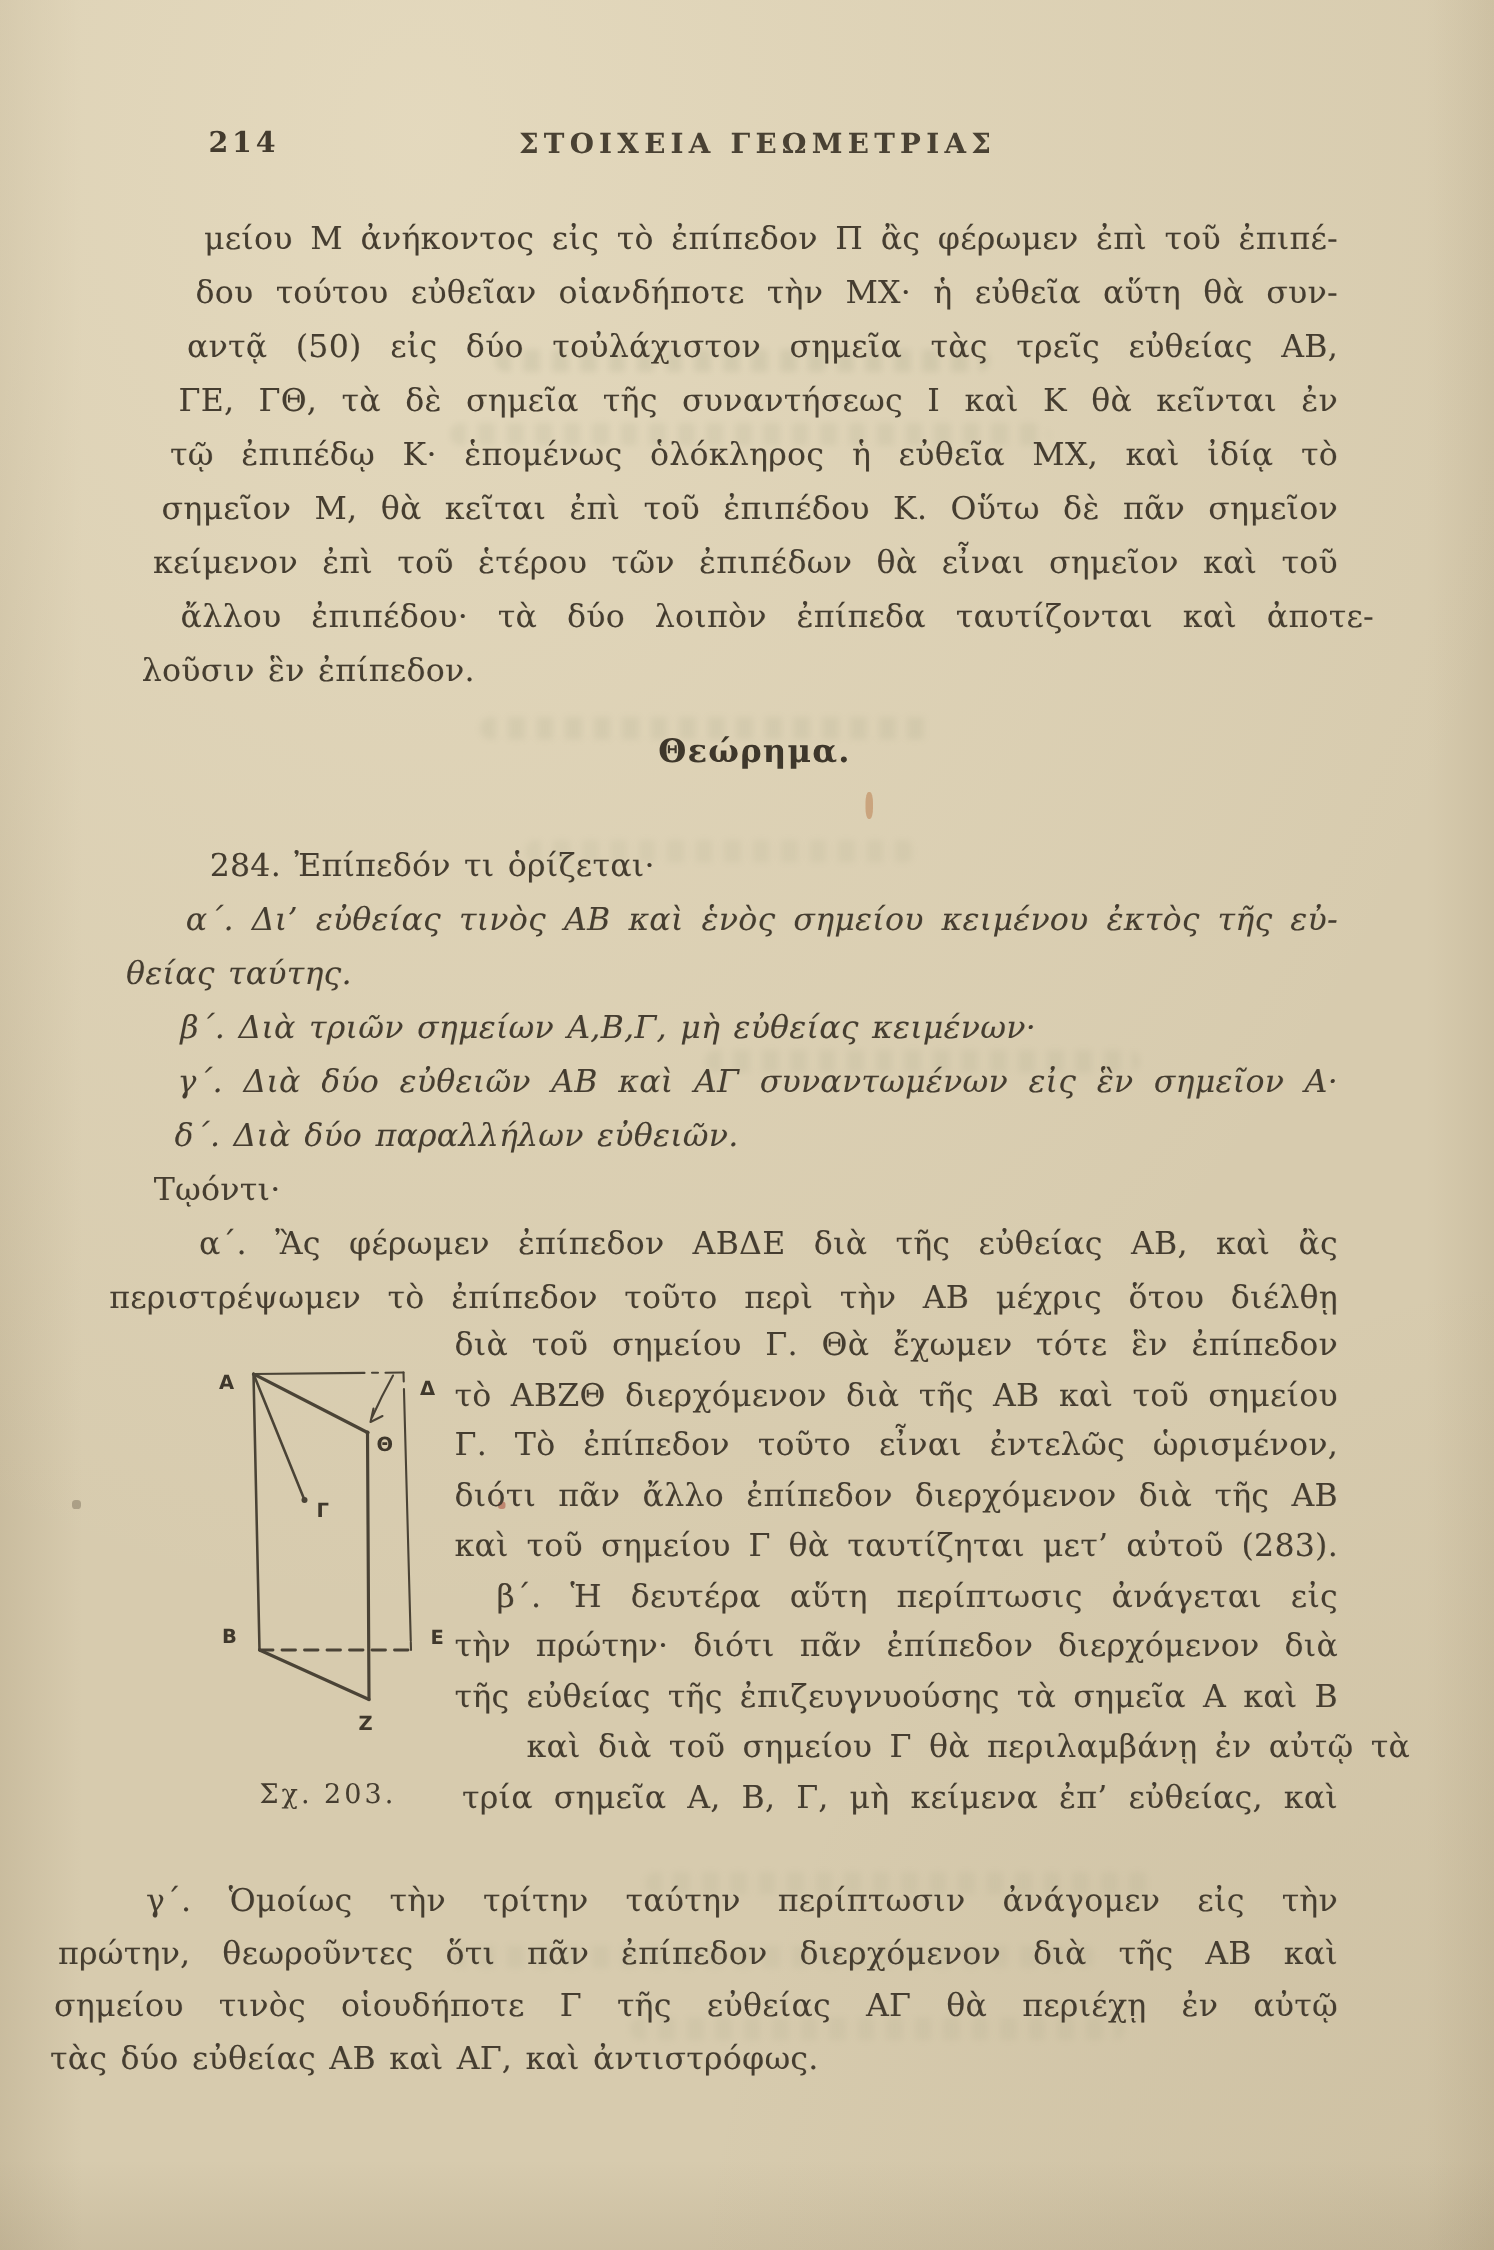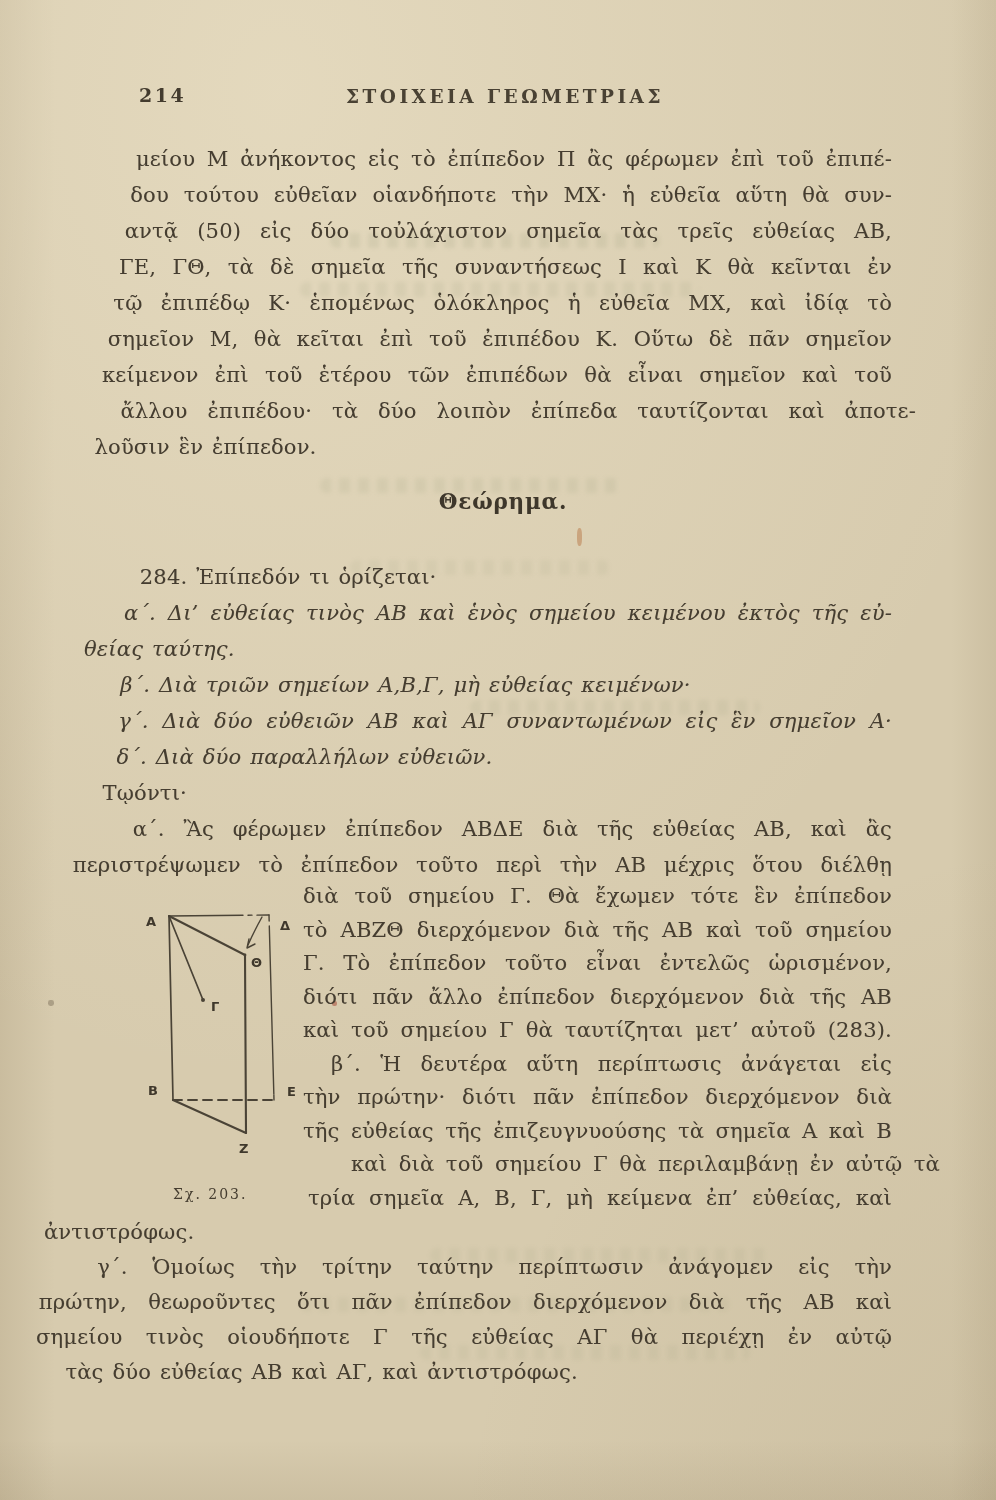--- a/index.html
+++ b/index.html
@@ -34,21 +34,21 @@
   .runhead{
     position:absolute;left:0;top:86px;width:1010px;text-align:center;
     font-size:18.5px;letter-spacing:3.5px;font-weight:600;color:#494133;
   }
   .theorem-heading{
     position:absolute;left:0;top:489px;width:1006px;text-align:center;
     font-size:21.5px;font-weight:bold;letter-spacing:.8px;color:#3e372b;
   }
   .fig-caption{
     position:absolute;left:173px;top:1186px;
-    font-size:14px;letter-spacing:2px;color:#453d30;
+    font-size:18px;letter-spacing:2px;color:#453d30;
   }
   .figure-svg{position:absolute;left:115px;top:898px;overflow:visible;}
   .figure-svg text{
     font-family:"DejaVu Sans","Liberation Sans",sans-serif;
     font-size:13px;font-weight:bold;fill:#3f382c;
   }
   .ghost{
     position:absolute;height:15px;border-radius:7px;
     filter:blur(2.2px);opacity:.42;pointer-events:none;
     background:repeating-linear-gradient(90deg, rgba(148,152,118,.38) 0 11px, rgba(0,0,0,0) 11px 19px);
@@ -109,25 +109,24 @@
       <div class="tl j" style="top: 980.5px; left: 303px; width: 589px; height: 33.5px; line-height: 33.5px;">διότι πᾶν ἄλλο ἐπίπεδον διερχόμενον διὰ τῆς ΑΒ</div>
       <div class="tl j" style="top: 1014px; left: 303px; width: 589px; height: 33.5px; line-height: 33.5px;">καὶ τοῦ σημείου Γ θὰ ταυτίζηται μετ’ αὐτοῦ (283).</div>
       <div class="tl j" style="top: 1047.5px; left: 331px; width: 561px; height: 33.5px; line-height: 33.5px;">β´. Ἡ δευτέρα αὕτη περίπτωσις ἀνάγεται εἰς</div>
       <div class="tl j" style="top: 1081px; left: 303px; width: 589px; height: 33.5px; line-height: 33.5px;">τὴν πρώτην· διότι πᾶν ἐπίπεδον διερχόμενον διὰ</div>
       <div class="tl j" style="top: 1114.5px; left: 303px; width: 589px; height: 33.5px; line-height: 33.5px;">τῆς εὐθείας τῆς ἐπιζευγνυούσης τὰ σημεῖα Α καὶ Β</div>
       <div class="tl j" style="top: 1148px; left: 303px; width: 589px; height: 33.5px; line-height: 33.5px; margin-left: 48px;">καὶ διὰ τοῦ σημείου Γ θὰ περιλαμβάνῃ ἐν αὐτῷ τὰ</div>
       <div class="tl j" style="top: 1181.5px; left: 308px; width: 584px; height: 33.5px; line-height: 33.5px;">τρία σημεῖα Α, Β, Γ, μὴ κείμενα ἐπ’ εὐθείας, καὶ</div>
     </div>
 
   <div class="layer">
-      <div class="tl" style="top: 1215px; left: 43.875px; width: 848.125px; height: 35px; line-height: 35px;">ἀντιστρόφως.</div>
       <div class="tl j" style="top: 1250px; left: 97.25px; width: 794.75px; height: 35px; line-height: 35px;">γ´. Ὁμοίως τὴν τρίτην ταύτην περίπτωσιν ἀνάγομεν εἰς τὴν</div>
       <div class="tl j" style="top: 1285px; left: 38.625px; width: 853.375px; height: 35px; line-height: 35px;">πρώτην, θεωροῦντες ὅτι πᾶν ἐπίπεδον διερχόμενον διὰ τῆς ΑΒ καὶ</div>
       <div class="tl j" style="top: 1320px; left: 36px; width: 856px; height: 35px; line-height: 35px;">σημείου τινὸς οἱουδήποτε Γ τῆς εὐθείας ΑΓ θὰ περιέχῃ ἐν αὐτῷ</div>
-      <div class="tl" style="top: 1355px; left: 33.375px; width: 858.625px; height: 35px; line-height: 35px; margin-left: 32px;">τὰς δύο εὐθείας ΑΒ καὶ ΑΓ, καὶ ἀντιστρόφως.</div>
+      <div class="tl" style="top: 1355px; left: 33.375px; width: 858.625px; height: 35px; line-height: 35px;">τὰς δύο εὐθείας ΑΒ καὶ ΑΓ, καὶ ἀντιστρόφως.</div>
     </div>
 
   <svg class="figure-svg" width="210" height="275" viewBox="0 0 210 275">
     <g stroke="#4a4336" fill="none" stroke-linecap="round">
 
       <line x1="54" y1="18" x2="154" y2="17" stroke-width="1.4" stroke-dasharray="74 5 4 5"></line>
       <line x1="154" y1="17" x2="159" y2="202" stroke-width="1.4" stroke-dasharray="6 5 168 1"></line>
       <line x1="54" y1="18" x2="58" y2="202" stroke-width="1.7"></line>
       <line x1="58" y1="202" x2="159" y2="202" stroke-width="1.9" stroke-dasharray="9 6"></line>
 

